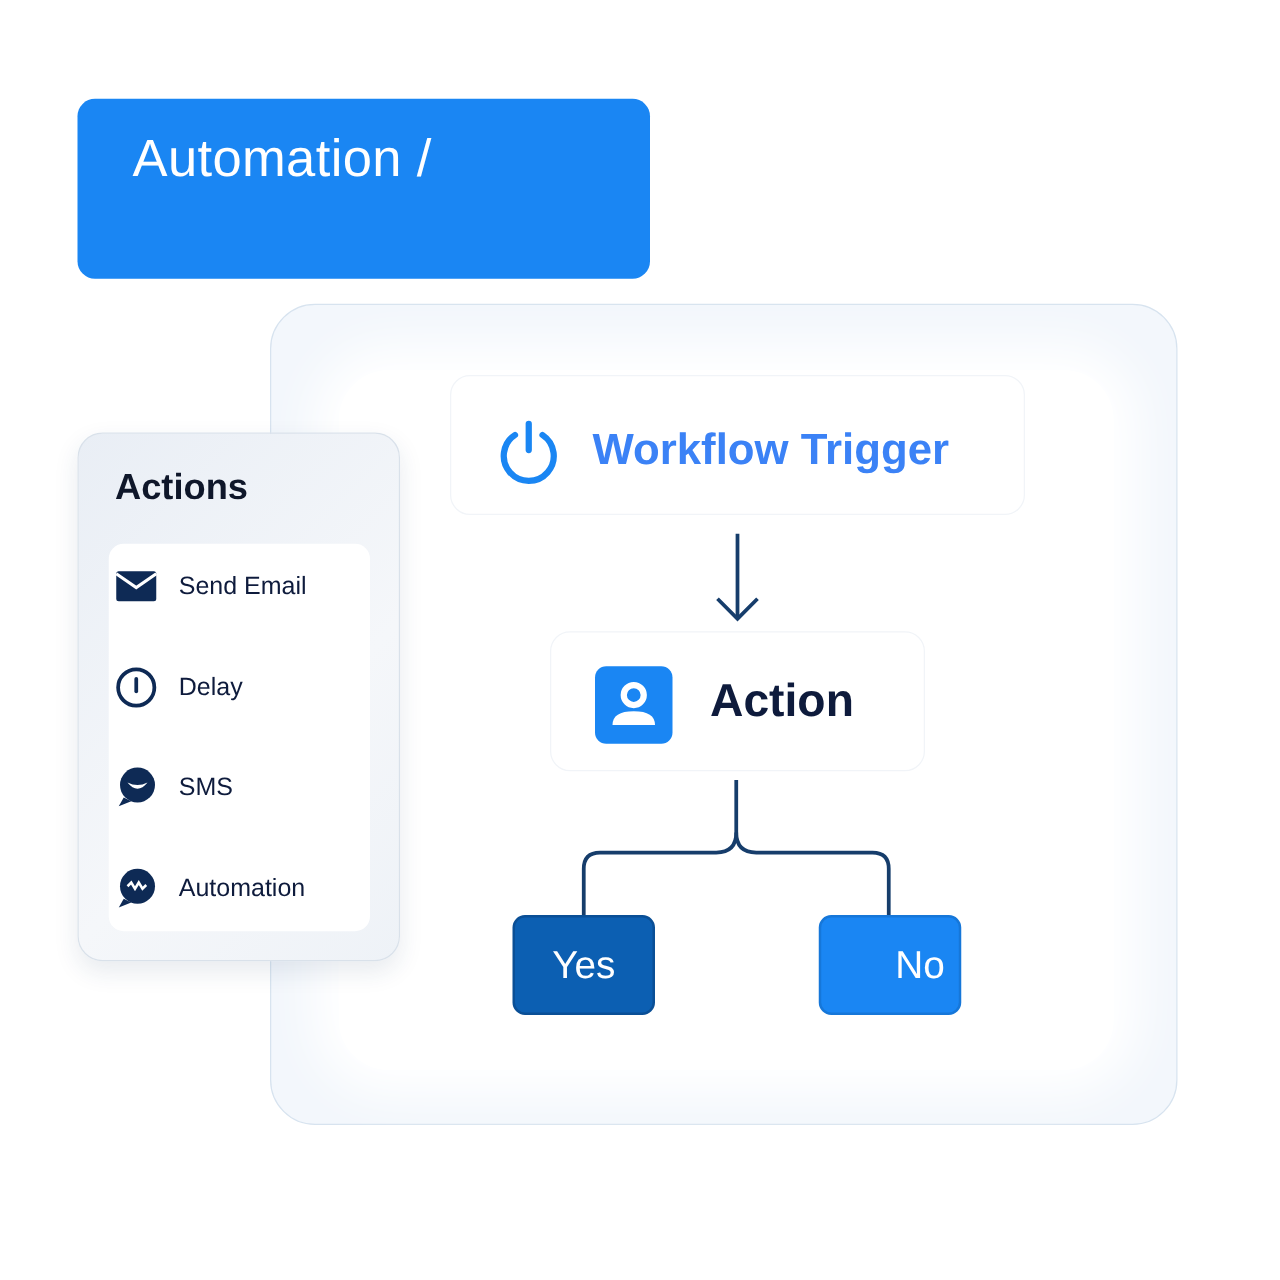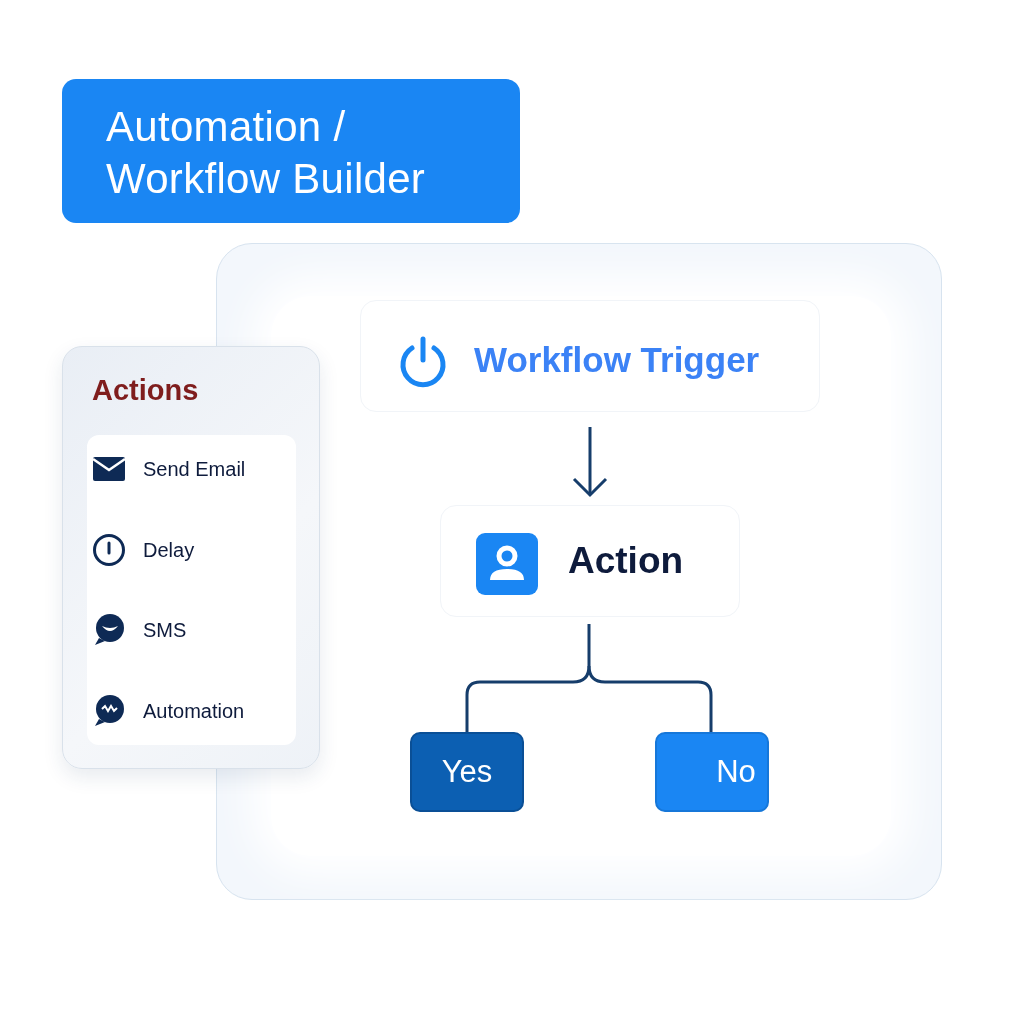--- a/index.html
+++ b/index.html
@@ -13,32 +13,31 @@
   .trigger-label { position:absolute; left:474px; top:340px; font-size:35px; font-weight:bold; color:#3b82f6; }
   .arrow { position:absolute; left:570px; top:425px; width:40px; height:76px; }
   .action-node { position:absolute; left:440px; top:505px; width:300px; height:112px; border-radius:16px; background:#ffffff; border:1px solid #f1f4f8; box-sizing:border-box; }
   .action-icon { position:absolute; left:476px; top:533px; width:62px; height:62px; border-radius:9px; background:#1a86f3; }
   .action-label { position:absolute; left:568px; top:540px; font-size:37px; font-weight:bold; color:#0e1b3c; }
   .branch { position:absolute; left:400px; top:620px; width:380px; height:120px; }
   .btn { position:absolute; top:732px; width:114px; height:80px; border-radius:10px; color:#ffffff; font-size:31px; display:flex; align-items:center; justify-content:center; box-sizing:border-box; cursor:pointer; }
   .btn-yes { left:410px; background:#0c5fb2; border:2px solid #0a4f96; }
   .btn-no { left:655px; background:#1a86f3; border:2px solid #1677d9;padding-left:48px; }
   .actions-panel { position:absolute; left:62px; top:346px; width:258px; height:423px; border-radius:20px; background:linear-gradient(135deg,#e9eef5 0%,#f5f7fa 60%,#eef2f7 100%); border:1px solid #d9e1ea; box-sizing:border-box; box-shadow:0 8px 20px rgba(30,60,100,0.10); }
-  .panel-title { position:absolute; left:92px; top:374px; font-size:29px; color:#7f1d1d; font-weight:bold; }
+  .panel-title { position:absolute; left:92px; top:374px; font-size:29px; color:#0f172a; font-weight:bold; }
   .items-card { position:absolute; left:87px; top:435px; width:209px; height:310px; border-radius:12px; background:#ffffff; }
   .item { position:absolute; left:72px; width:209px; height:62px; display:flex; align-items:center; cursor:pointer; }
   .item .ico { width:36px; height:36px; margin-left:19px; display:flex; align-items:center; justify-content:center; }
   .item .lbl { margin-left:16px; font-size:20px; color:#0e1b3c; }
 </style>
 </head>
 <body>
 
 <div class="title-badge">
   <span class="title-line">Automation /</span>
-  <span class="title-line">Workflow Builder</span>
 </div>
 
 <div class="canvas">
   <div class="canvas-inner"></div>
 </div>
 
 <div class="trigger-node"></div>
 <svg class="power-icon" viewBox="0 0 54 54">
   <path d="M16 12 A20 20 0 1 0 38 12" fill="none" stroke="#1a86f3" stroke-width="5" stroke-linecap="round"></path>
   <line x1="27" y1="3" x2="27" y2="24" stroke="#1a86f3" stroke-width="5" stroke-linecap="round"></line>

